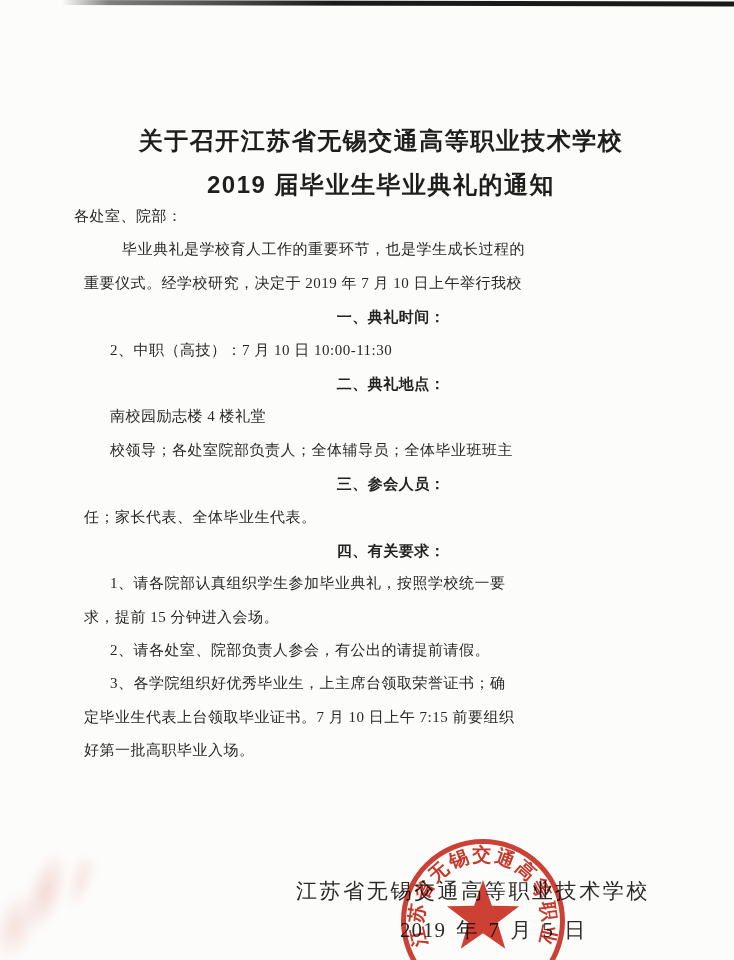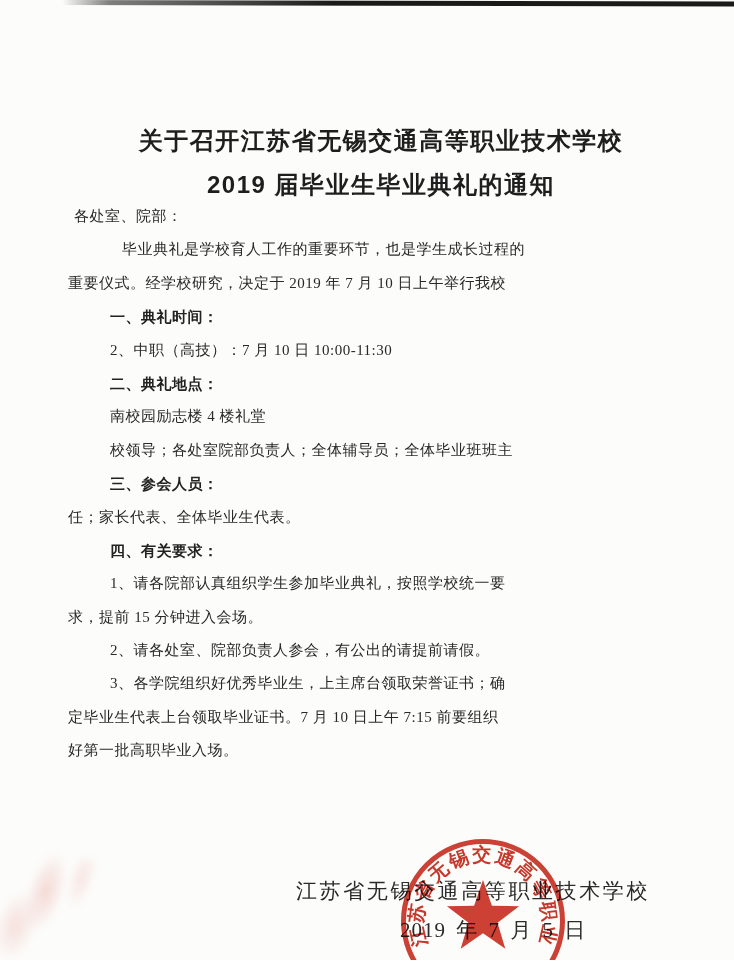--- a/index.html
+++ b/index.html
@@ -24,26 +24,26 @@
     font-weight:700;font-size:24px;line-height:44px;
     letter-spacing:1.5px;color:#1e1e1e;
   }
   .body-block{
     position:absolute;top:200px;left:68px;width:604px;
     font-size:15px;line-height:33.4px;letter-spacing:.5px;
   }
   .bl{height:33.4px;white-space:nowrap;}
   .bl.plain{padding-left:6px;}
   .bl.para{padding-left:54px;}
-  .bl.cont{padding-left:0;}
+  .bl.cont{padding-left:0;margin-left:16px;}
   .bl.item{padding-left:42px;}
   .bl.sec{
     padding-left:42px;
     font-family:"Liberation Sans","DejaVu Sans",sans-serif;
-    font-weight:700;color:#222;
+    font-weight:700;color:#222;text-align:center;
   }
   .sig-org{
     position:absolute;top:877px;left:296px;
     font-size:21px;letter-spacing:2.6px;white-space:nowrap;color:#2b2b2b;
   }
   .sig-date{
     position:absolute;top:916px;left:400px;
     font-size:21px;letter-spacing:1px;word-spacing:4px;white-space:nowrap;color:#2b2b2b;
   }
   

